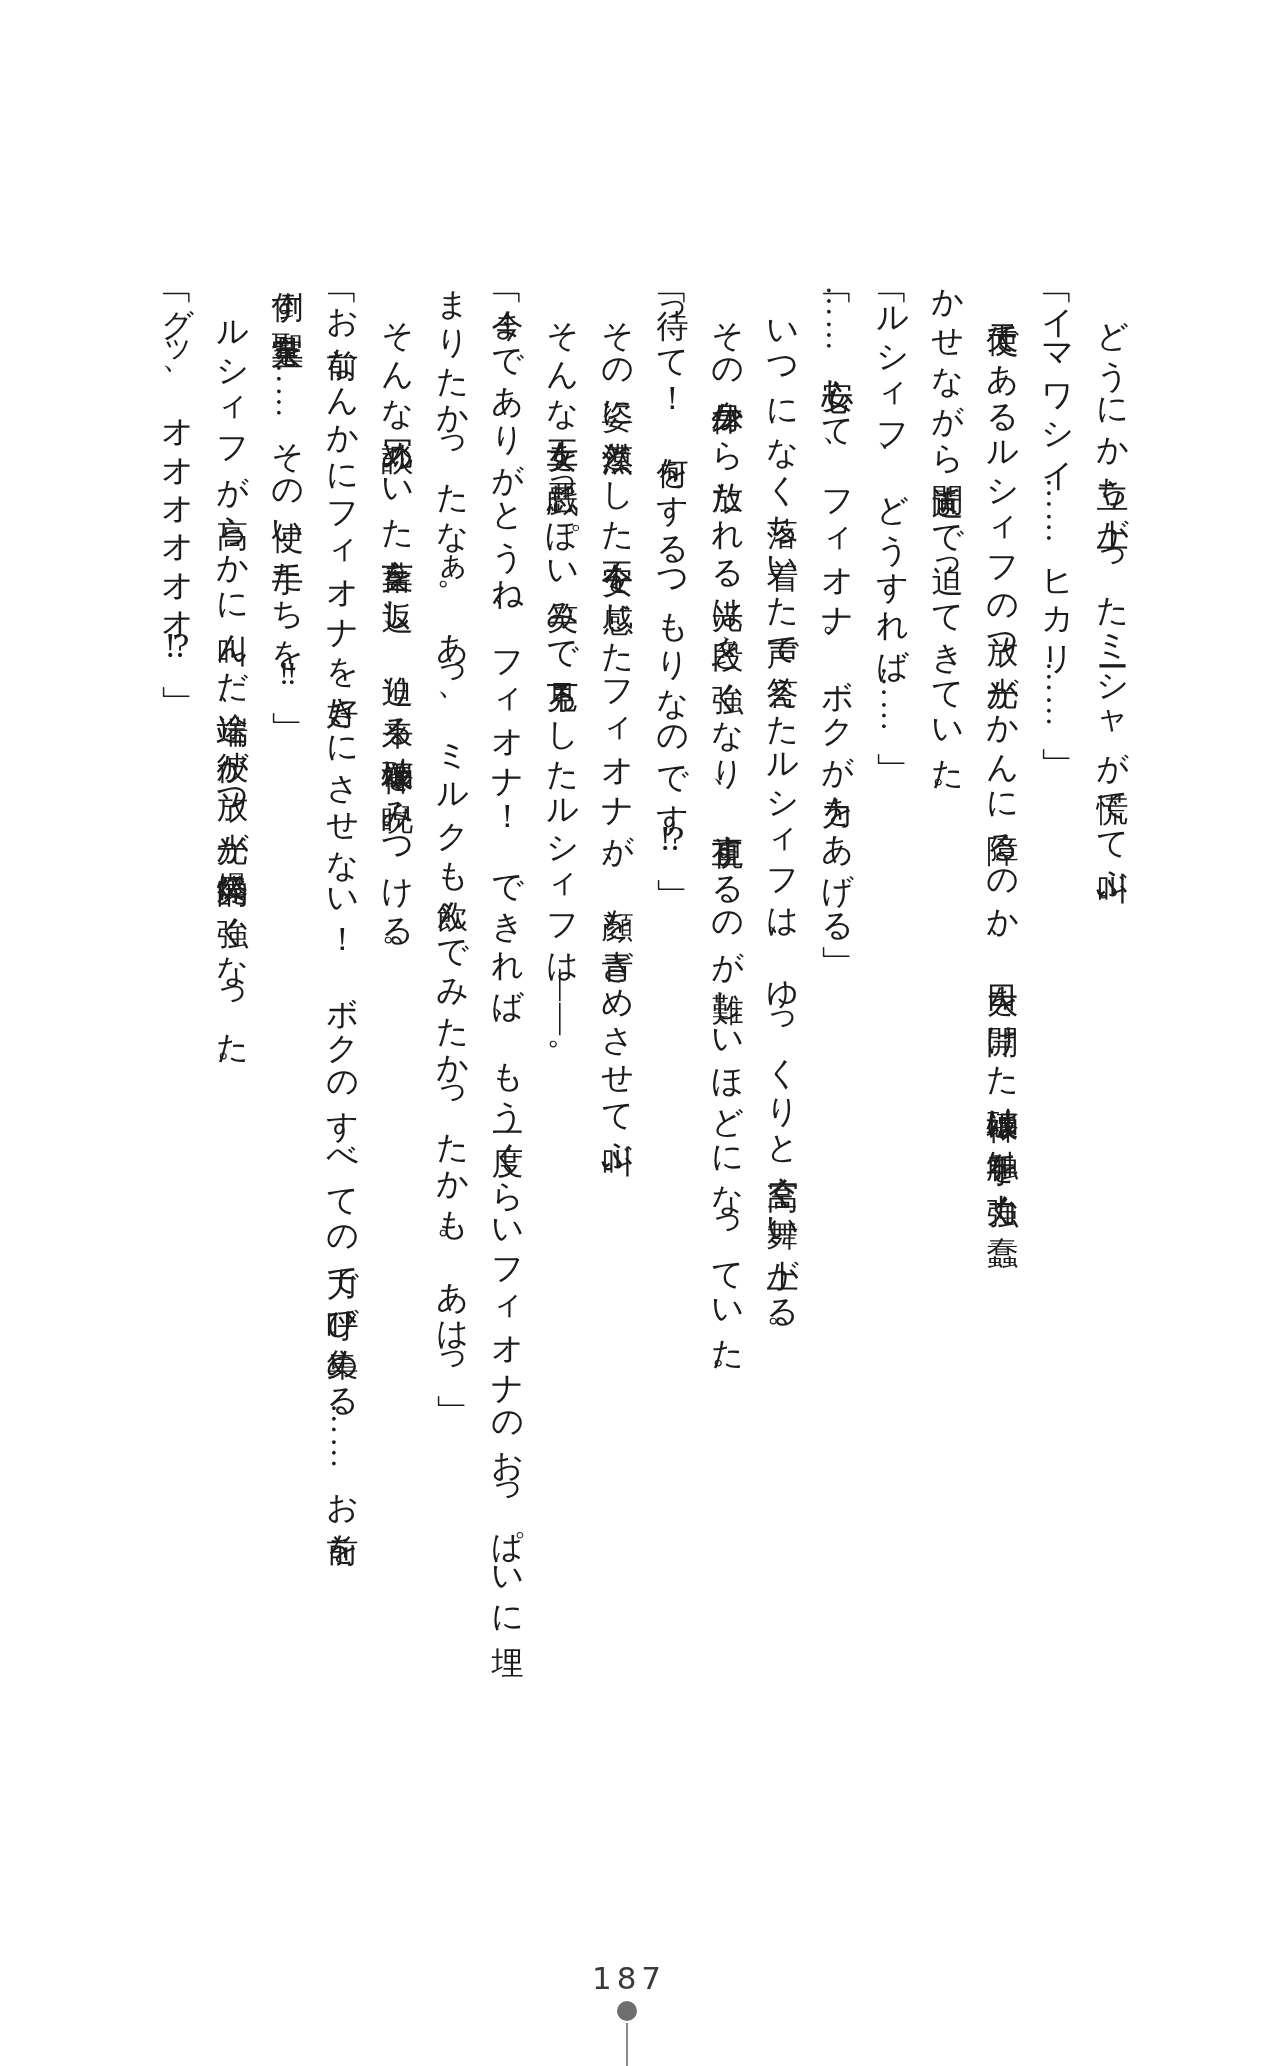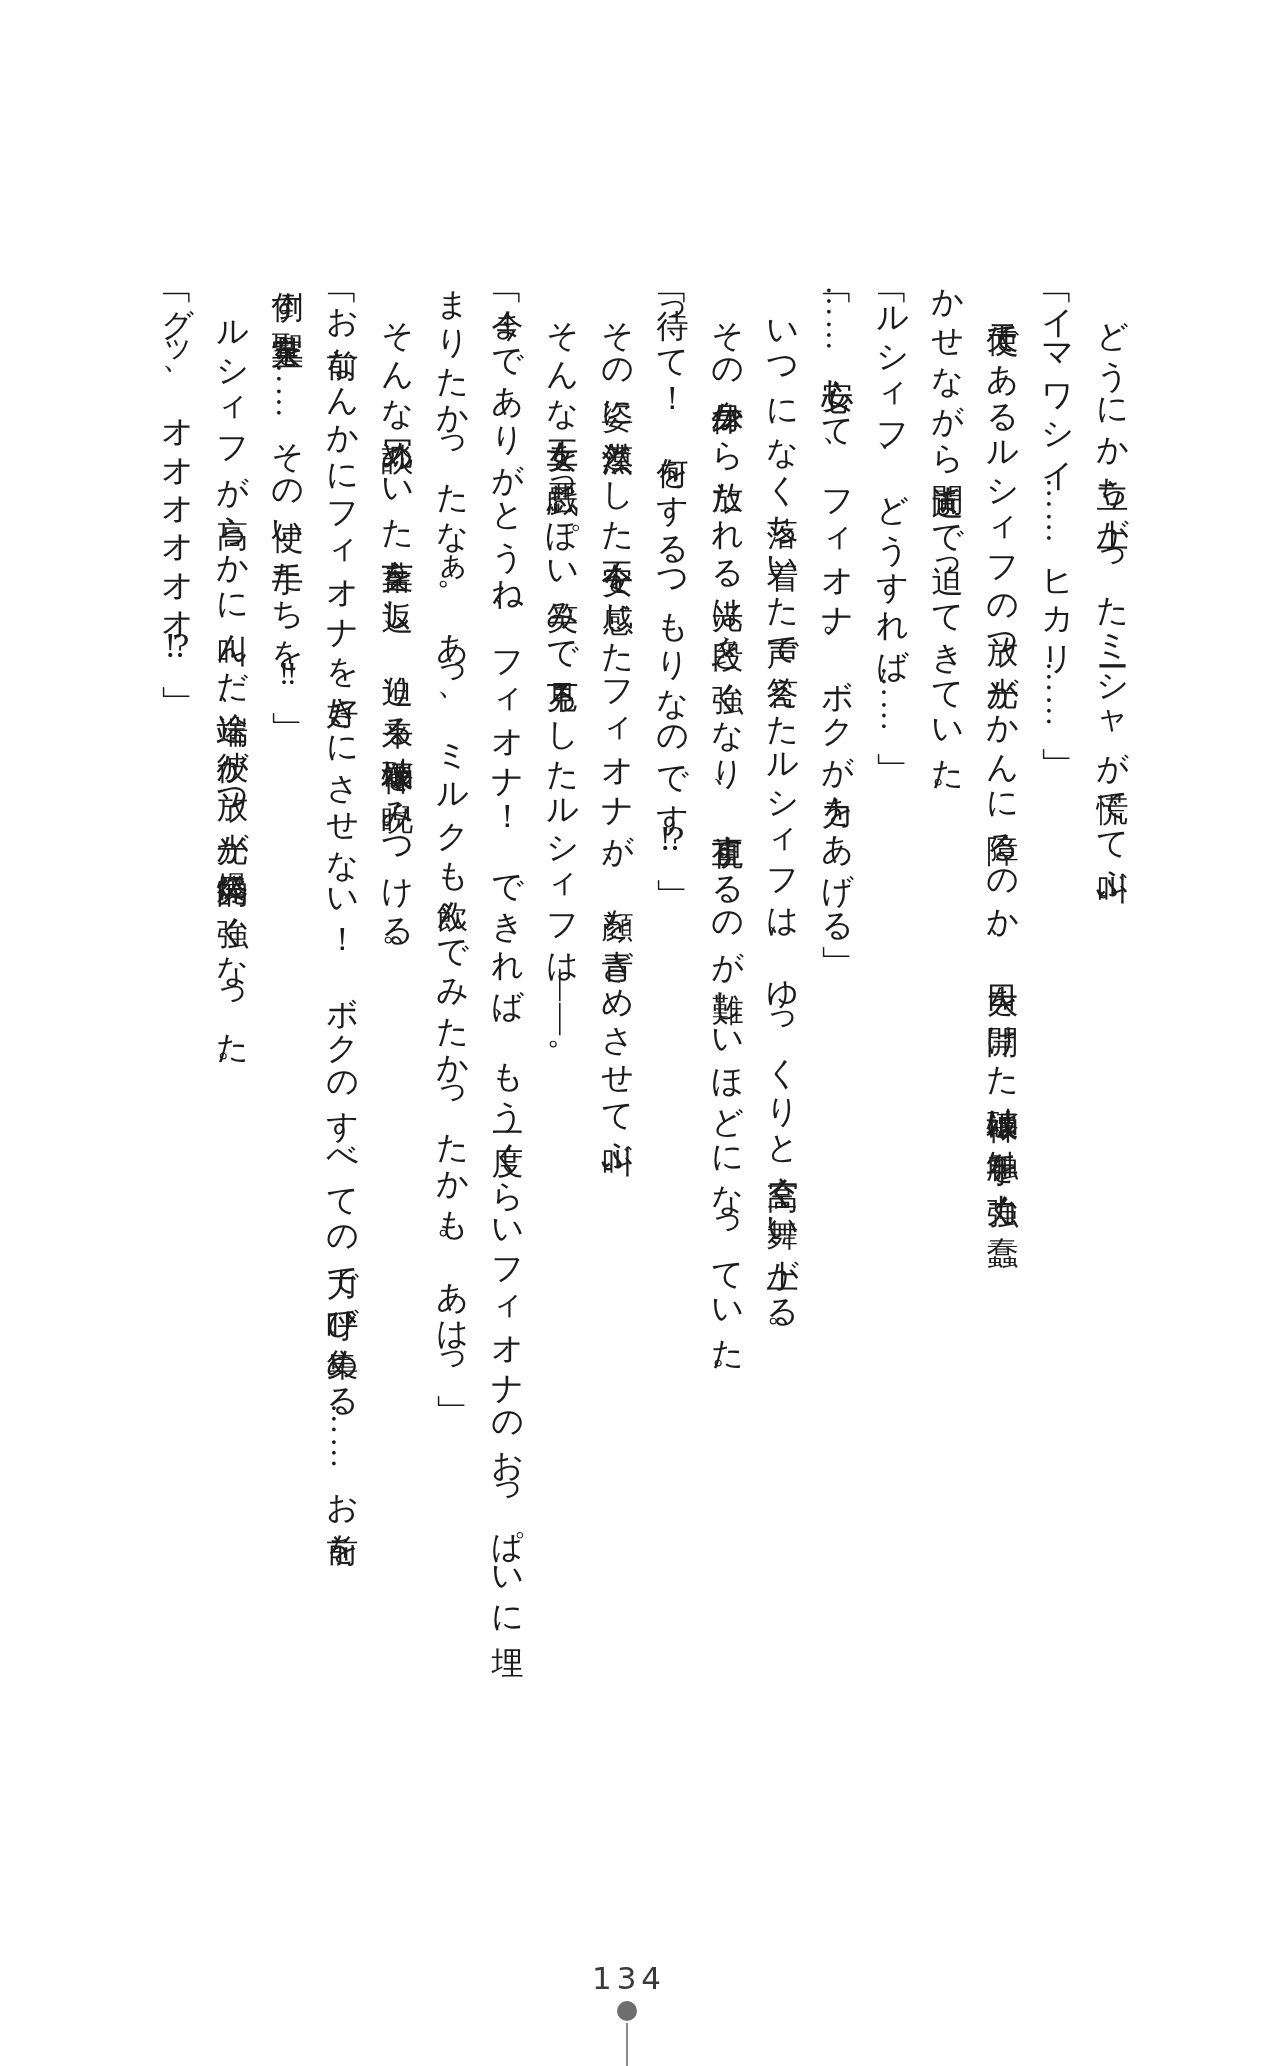--- a/index.html
+++ b/index.html
@@ -95,18 +95,18 @@
       <div class="col ind-quote">「今までありがとうね、フィオナ！　できれば、もう一度くらいフィオナのおっぱいに埋</div>
       <div class="col ind-none">まりたかったなぁ。あっ、ミルクも飲んでみたかったかも。あはっ」</div>
       <div class="col ind-para">そんな冗談めいた言葉を返し、迫り来る破壊神を睨みつける。</div>
       <div class="col ind-quote">「お前なんかにフィオナを好きにさせない！　ボクのすべての力で呼び集める……お前を</div>
       <div class="col ind-none">倒す聖宝具を……その使い手たちを‼」</div>
       <div class="col ind-para">ルシィフが高らかに叫んだ途端、彼が放つ光が爆発的に強くなった。</div>
       <div class="col ind-quote">「グッ、オオオオオオ⁉」</div>
     </div>
 
   <div class="footer">
-    <div class="pagenum">134</div>
+    <div class="pagenum">187</div>
     <div class="pagenum-dot"></div>
     <div class="pagenum-line"></div>
   </div>
 
 </div>
 
 </body></html>

